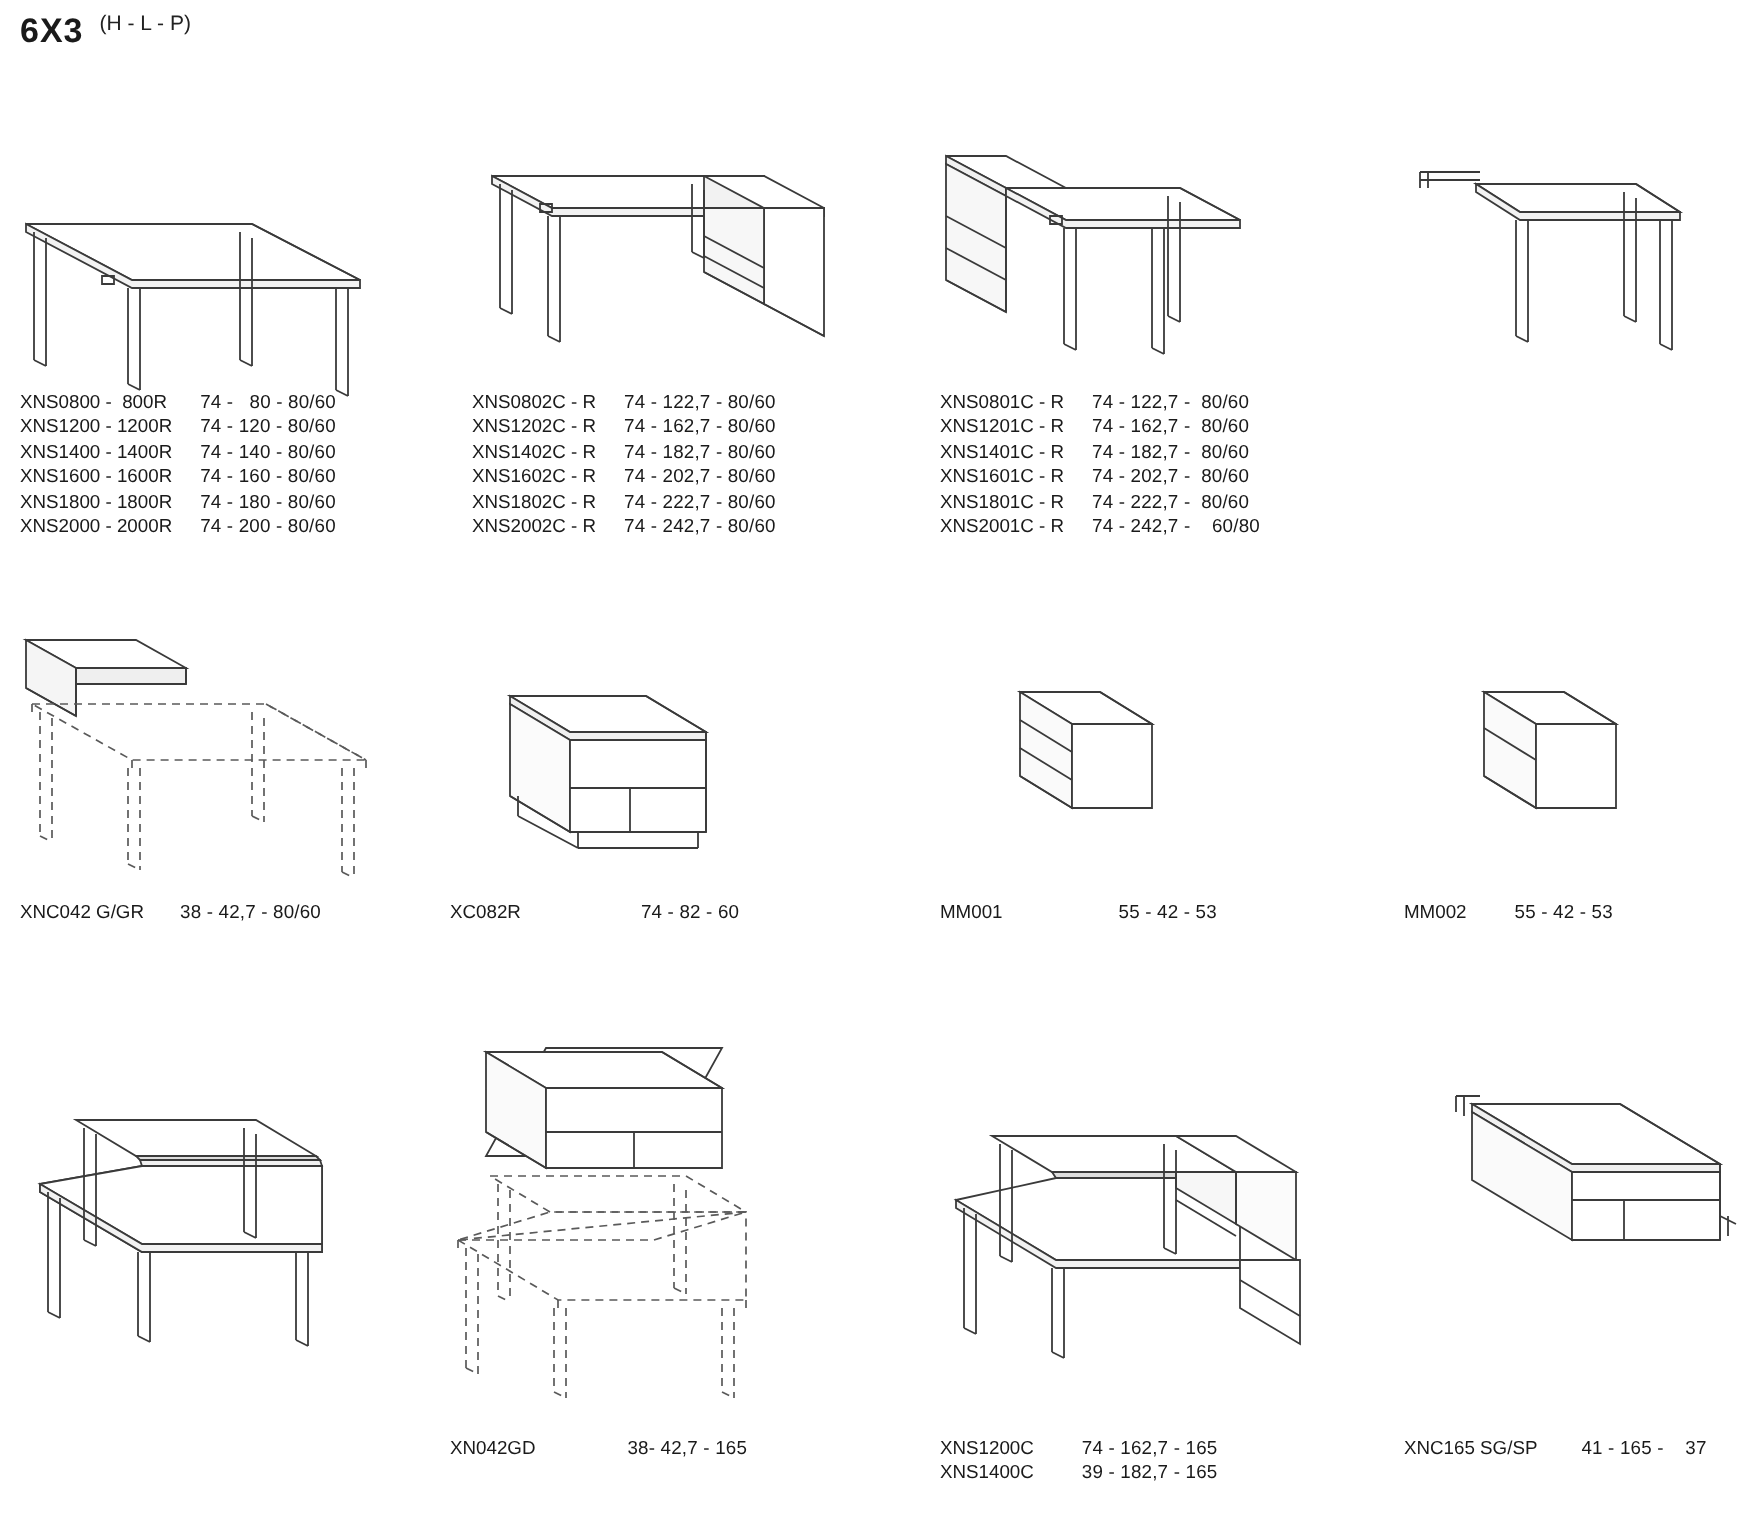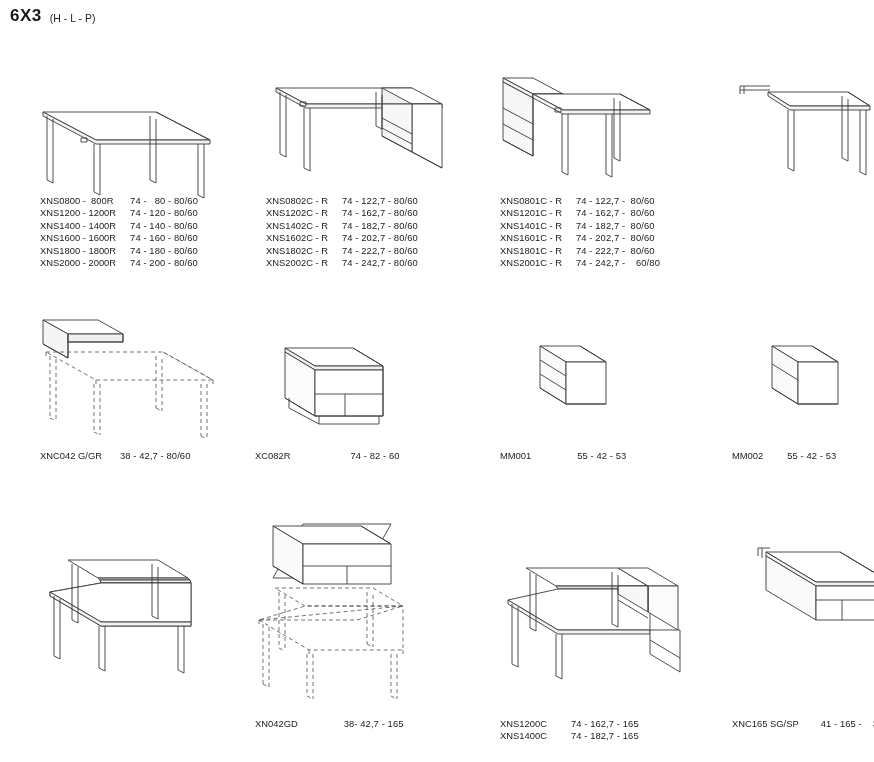--- a/index.html
+++ b/index.html
@@ -19,21 +19,20 @@
     position: relative;
     width: 874px;
     height: 762px;
   }
   
   .hdr {
     position: absolute;
     left: 10px;
     top: 6px;
     display: flex;
-    align-items: flex-end;
     gap: 8px;
   }
   .hdr-title {
     font-size: 17px;
     font-weight: bold;
     letter-spacing: 0.5px;
   }
   .hdr-sub {
     font-size: 10.5px;
     color: #222;
@@ -41,21 +40,20 @@
   }
   
   .row {
     position: absolute;
     left: 0;
     width: 874px;
   }
   .cell {
     position: absolute;
     top: 0;
-    margin-left: 30px;
   }
   .art {
     position: relative;
   }
   .art svg {
     display: block;
     overflow: visible;
   }
   
   .cap {
@@ -372,21 +370,21 @@
             <line x1="42" y1="84" x2="68" y2="100"></line>
 
             <path d="M68,114 L108,114 M42,98 L68,114"></path>
           </g>
         </svg>
       </div>
       <div class="cap" style="left:2px; top:160px;">
         <table>
           <tbody>
               <tr>
-                <td class="code" style="padding-right:46px;">MM001</td>
+                <td class="code" style="padding-right:58px;">MM001</td>
                 <td class="dim">55 - 42 - 53</td>
               </tr>
         </tbody>
           </table>
       </div>
     </div>
 
     <div class="cell" style="left:700px; width:180px;">
       <div class="art">
         <svg width="180" height="150" viewBox="0 0 180 150">
@@ -510,21 +508,21 @@
       </div>
       <div class="cap" style="left:2px; top:218px;">
         <table>
           <tbody>
               <tr>
                 <td class="code" style="padding-right:24px;">XNS1200C</td>
                 <td class="dim">74 - 162,7 - 165</td>
               </tr>
           <tr>
                 <td class="code" style="padding-right:24px;">XNS1400C</td>
-                <td class="dim">74 - 182,7 - 165</td>
+                <td class="dim">39 - 182,7 - 165</td>
               </tr>
         </tbody>
           </table>
       </div>
     </div>
 
     <div class="cell" style="left:700px; width:170px;">
       <div class="art">
         <svg width="170" height="190" viewBox="0 0 170 190">
           <g fill="none" stroke="#3a3a3a" stroke-width="0.9">

